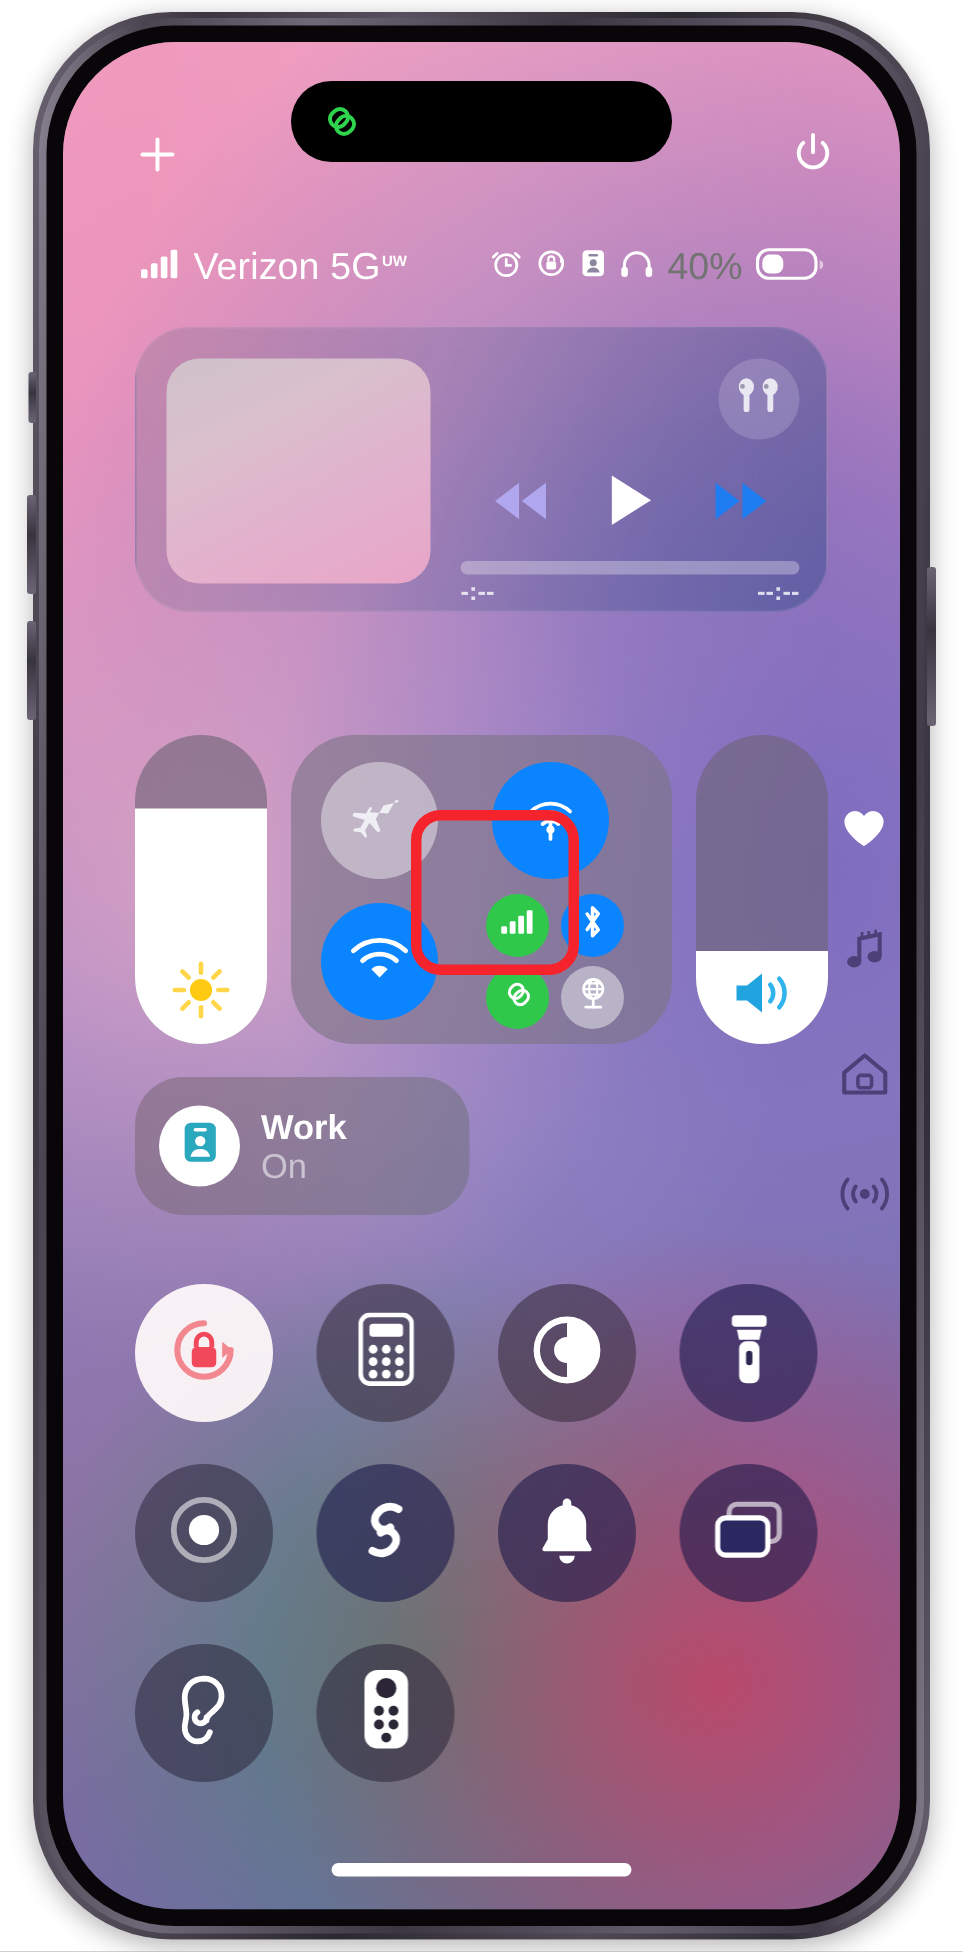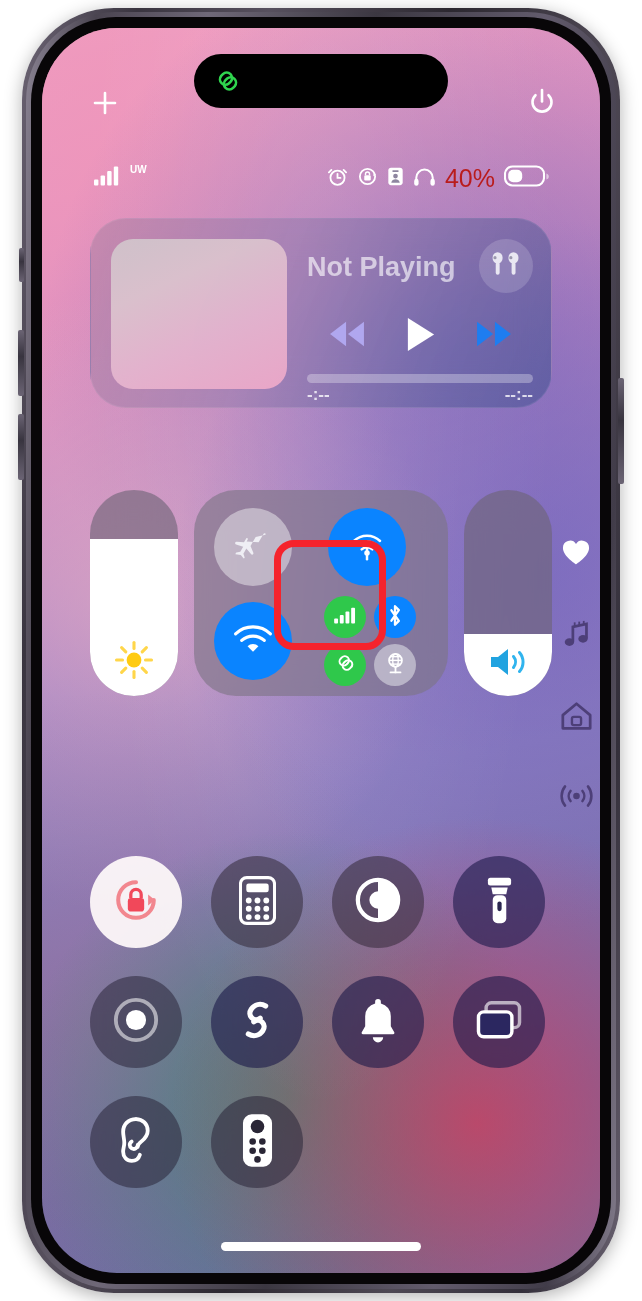--- a/index.html
+++ b/index.html
@@ -93,21 +93,21 @@
   .carrier {
     color: #fff; font-size: 25px; font-weight: 500; letter-spacing: .1px;
     display: flex; align-items: baseline;
   }
   .uw {
     display: inline-flex; flex-direction: column; align-items: center;
     font-size: 10px; line-height: 9px; font-weight: 700; margin-left: 1px;
     position: relative; top: -9px;
   }
   .status-right { display: flex; align-items: center; gap: 9px; }
-  .batt-pct { color:#b91c1c; font-size: 25px; font-weight: 500; }
+  .batt-pct { color:#737373; font-size: 25px; font-weight: 500; }
 
   
   .cc { position: absolute; left: 0; top: 0; width: 558px; height: 1245px; z-index: 4; }
 
   
   .media-card {
     position: absolute; left: 48px; top: 190px; width: 462px; height: 190px;
     border-radius: 36px;
     background: linear-gradient(110deg, rgba(150,120,150,.38) 0%, rgba(120,110,160,.34) 40%, rgba(40,70,130,.42) 100%);
     backdrop-filter: blur(22px);
@@ -293,20 +293,21 @@
           <svg viewBox="0 0 26 20" width="26" height="20">
             <g fill="#fff">
               <rect x="0" y="13.5" width="4.4" height="6" rx="1.1"></rect>
               <rect x="6.6" y="9.5" width="4.4" height="10" rx="1.1"></rect>
               <rect x="13.2" y="5" width="4.4" height="14.5" rx="1.1"></rect>
               <rect x="19.8" y="0.5" width="4.4" height="19" rx="1.1"></rect>
             </g>
           </svg>
         </span>
         <span class="carrier">
+          <span>Verizon 5G</span>
             <span class="uw">
               <span style="letter-spacing:0">UW</span>
             </span>
         </span>
       </div>
       <div class="status-right">
         <span>
           <svg viewBox="0 0 22 22" width="21" height="21">
             <g fill="none" stroke="#fff" stroke-width="1.9">
               <circle cx="11" cy="12.3" r="7.4"></circle>
@@ -346,21 +347,20 @@
             <rect x="4.2" y="4.7" width="14" height="12.6" rx="5" fill="#fff"></rect>
           </svg>
         </span>
       </div>
     </div>
 
     <div class="cc">
 
       <div class="media-card">
         <div class="art"></div>
-        <div class="now-title">Not Playing</div>
         <div class="airpods-btn">
           <span>
             <svg viewBox="0 0 34 30" width="32" height="28">
               <g fill="#e9e7f2">
                 <ellipse cx="8" cy="8.5" rx="5.4" ry="6.2"></ellipse>
                 <rect x="6" y="13" width="4.2" height="13.5" rx="2.1"></rect>
                 <ellipse cx="25" cy="8.5" rx="5.4" ry="6.2"></ellipse>
                 <rect x="23" y="13" width="4.2" height="13.5" rx="2.1"></rect>
               </g>
               <g fill="#9b98ad">
@@ -508,20 +508,36 @@
                 <g stroke="#fff" stroke-width="2" stroke-linecap="round">
                   <line x1="14" y1="17.7" x2="14" y2="24"></line>
                   <line x1="8.4" y1="24" x2="19.6" y2="24"></line>
                 </g>
               </svg>
             </span>
           </div>
         </div>
       </div>
 
+      <div class="tile tile-focus">
+        <div class="tile-icon-circle">
+          <span>
+            <svg viewBox="0 0 26 32" width="25" height="31">
+              <rect x="2.2" y="2.4" width="21.6" height="27.2" rx="4.4" fill="#2aa8bd"></rect>
+              <rect x="8.4" y="6.2" width="9.2" height="2.4" rx="1.2" fill="#fff"></rect>
+              <circle cx="13" cy="15.2" r="3.6" fill="#fff"></circle>
+              <path d="M6.2 26c.9-3.8 3.4-5.3 6.8-5.3s5.9 1.5 6.8 5.3z" fill="#fff"></path>
+            </svg>
+          </span>
+        </div>
+        <div class="tile-txt">
+          <div class="tile-main">Work</div>
+          <div class="tile-sub">On</div>
+        </div>
+      </div>
 
 
       <div class="rbtn rb-white" style="left:48px; top:828px;">
         <span>
           <svg viewBox="0 0 52 52" width="50" height="50">
             <path d="M26 7.5a18.5 18.5 0 1 0 18.5 18.5" fill="none" stroke="#f2878f" stroke-width="4.2" stroke-linecap="round"></path>
             <path d="M38.6 20.2 45.6 26l-7 5.6z" fill="#f2878f"></path>
             <rect x="17.5" y="24" width="17" height="14" rx="3.2" fill="#f1485a"></rect>
             <path d="M20.6 24v-3.6a5.4 5.4 0 0 1 10.8 0V24" fill="none" stroke="#f1485a" stroke-width="3.4"></path>
           </svg>

